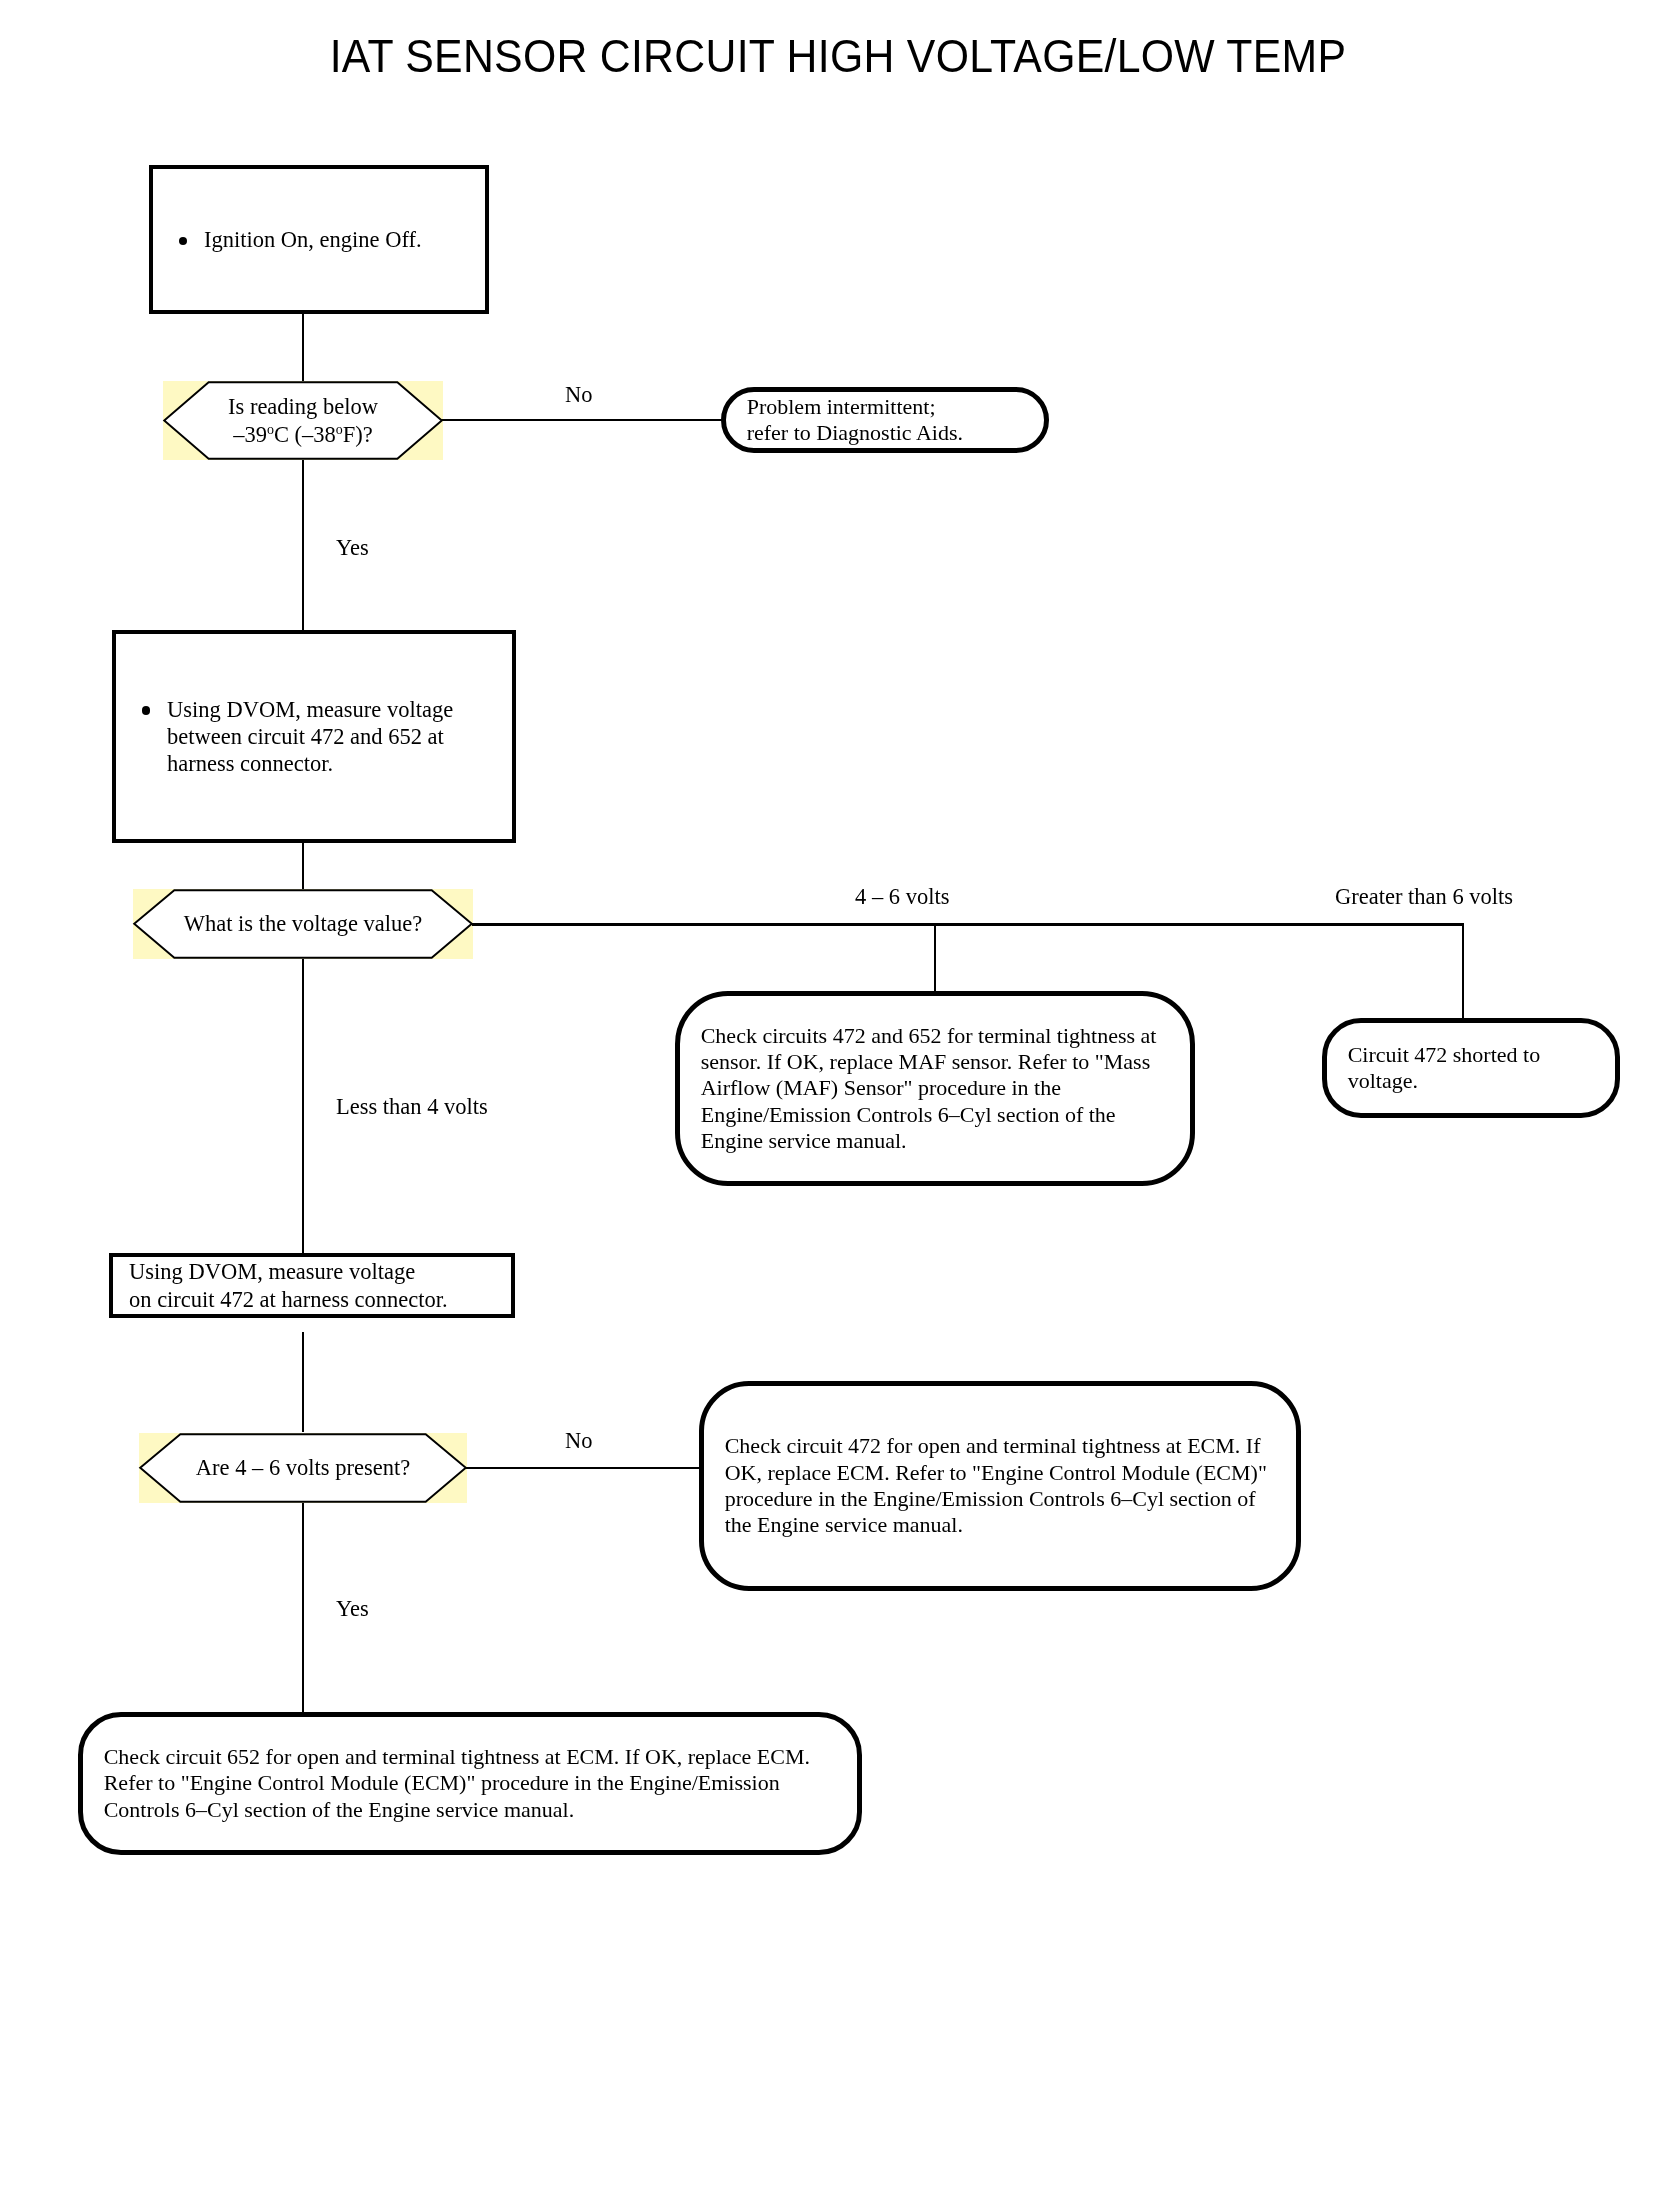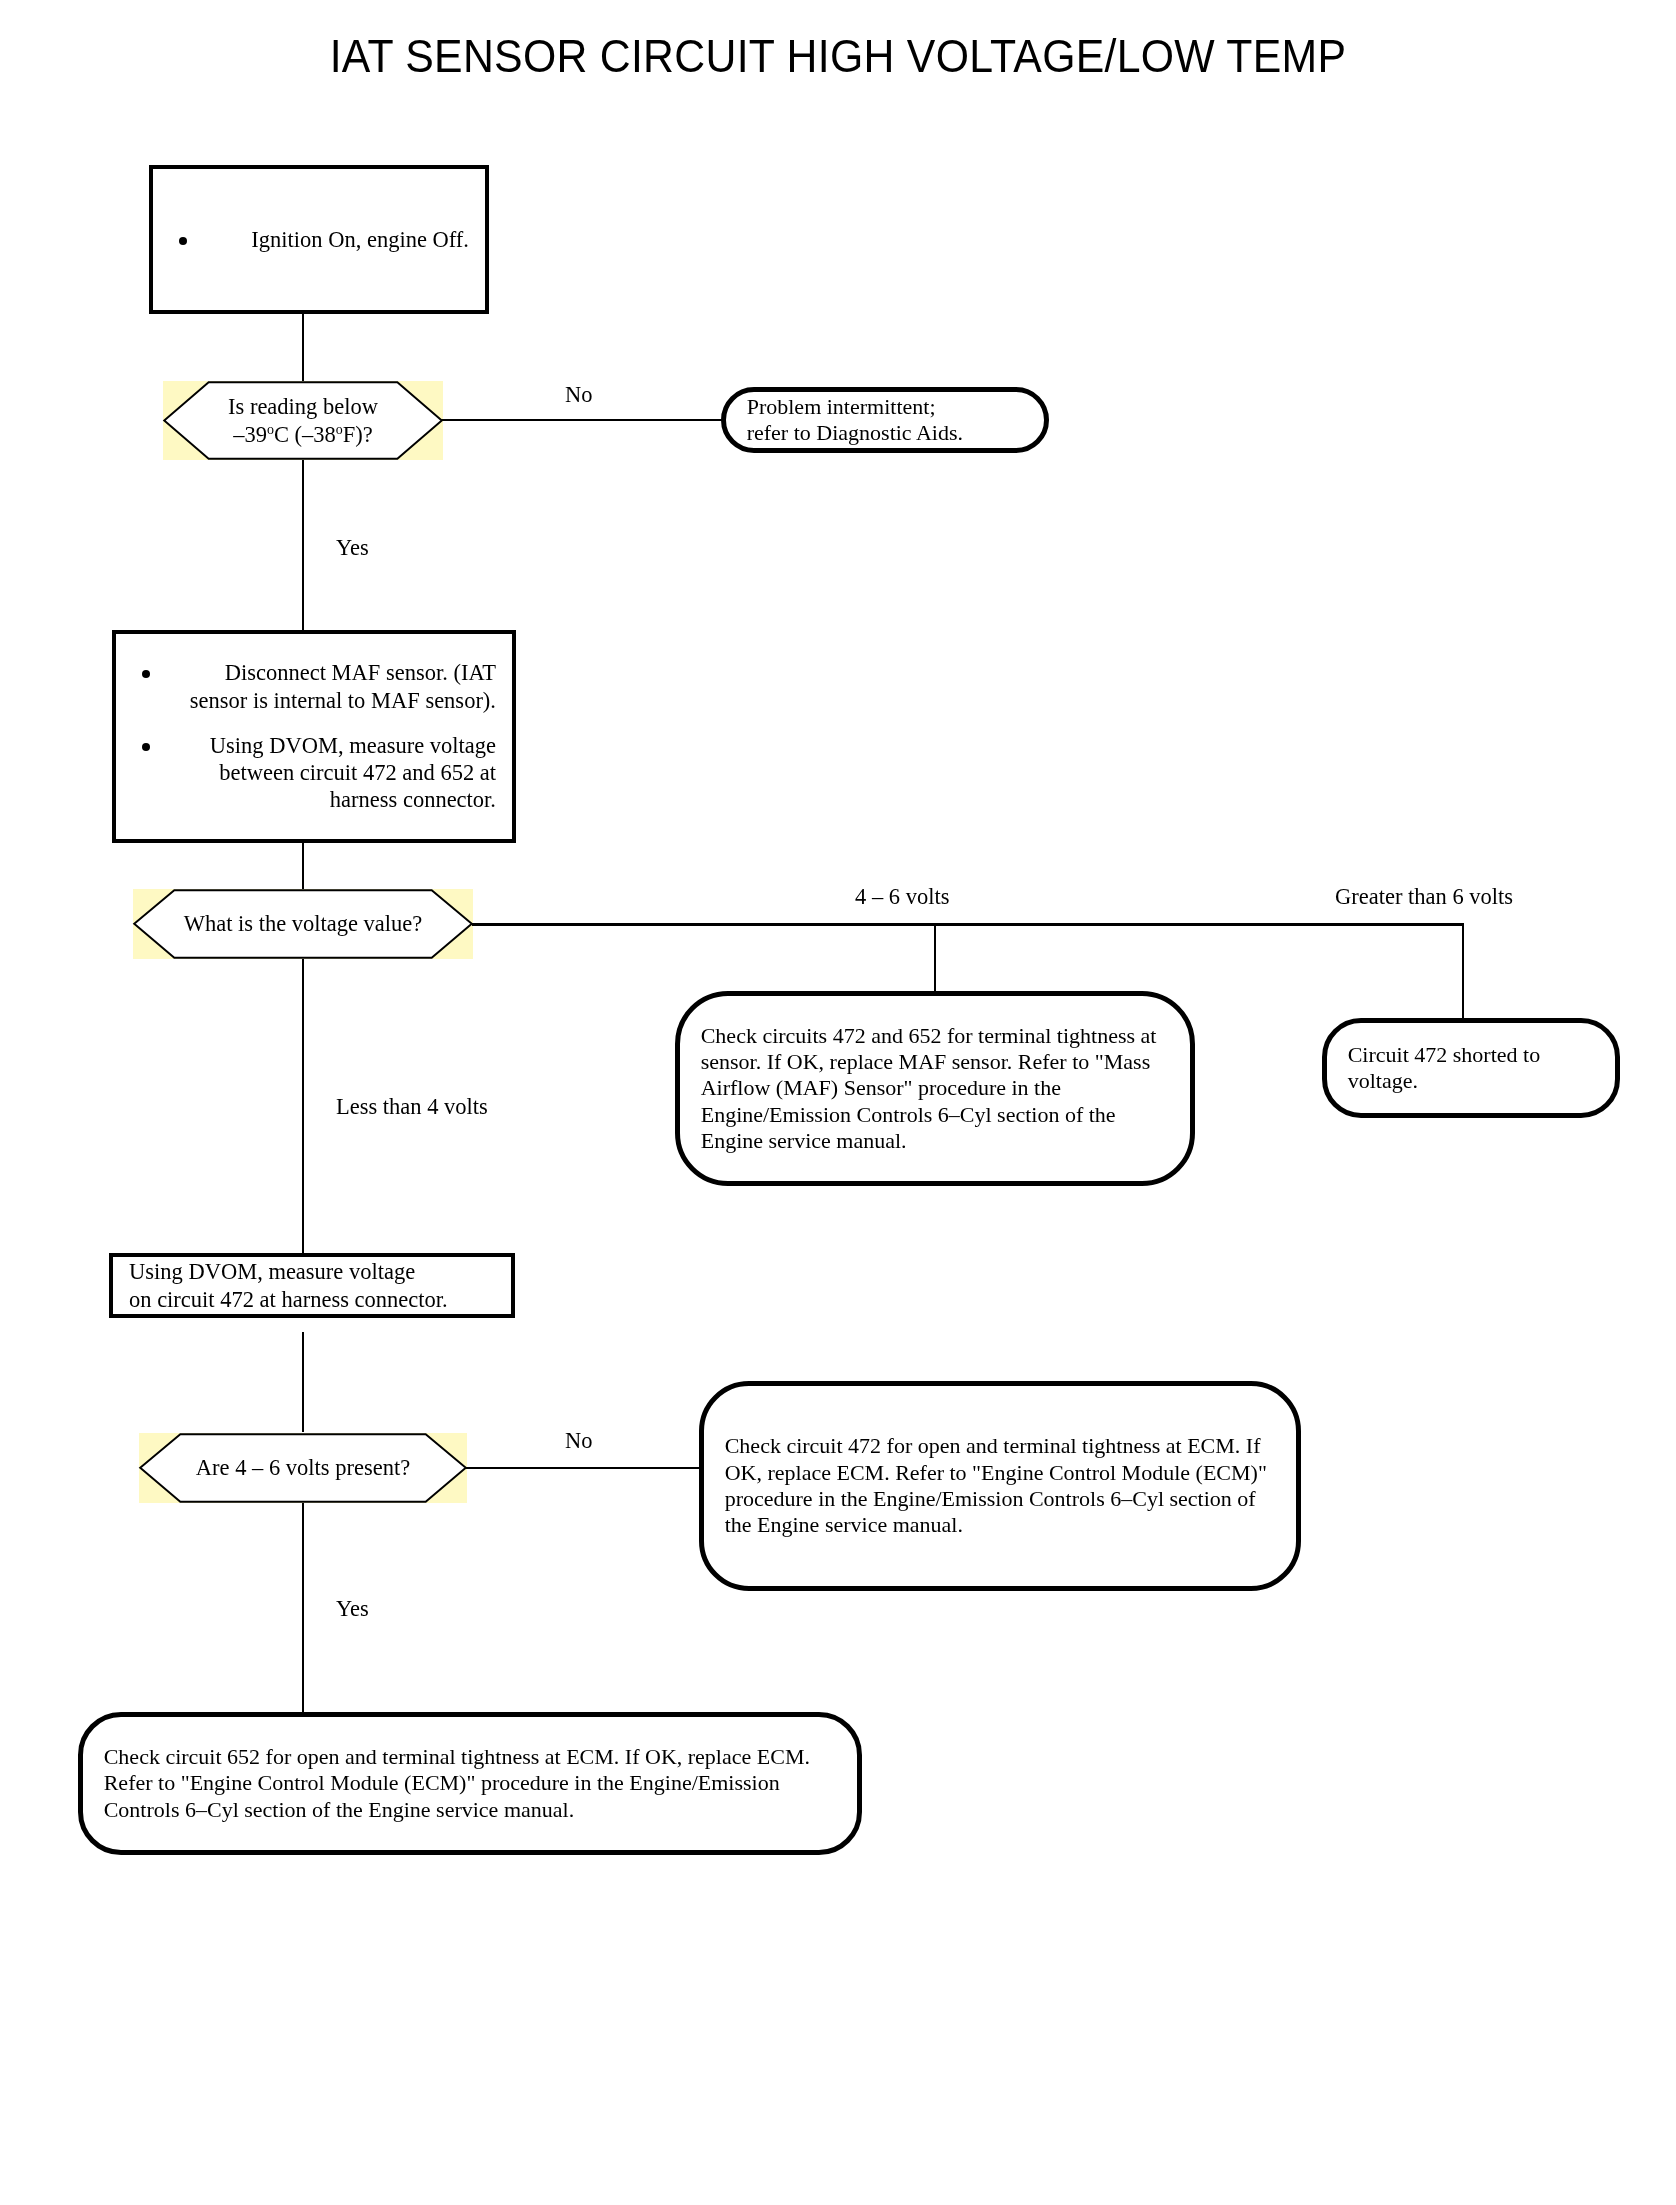--- a/index.html
+++ b/index.html
@@ -80,21 +80,21 @@
     box-sizing: border-box;
   }
 
   
   .txt {
     font-size: 22.5px;
     line-height: 1.215;
   }
   .txt-sm { font-size: 22px; line-height: 1.2; }
 
-  .bullets { list-style: none; margin: 0; padding: 0; text-align: right; }
+  .bullets { list-style: none; margin: 0; padding: 0; }
   .bullets li {
     position: relative;
     padding-left: 35px;
     margin: 0 0 18px 0;
   }
   .bullets li:last-child { margin-bottom: 0; }
   .bullets li .dot {
     position: absolute;
     left: 9.7px;
     top: 0.48em;
@@ -171,24 +171,20 @@
   </div>
 
   <div class="line line-v" style="left:302px; top:460px; height:170px;"></div>
   <div class="edge-label" style="left:336px; top:535px;">Yes</div>
 
   <div class="node process" style="left:112px; top:630px; width:404px; height:213px;">
     <div class="inner">
       <ul class="bullets txt">
         <li>
           <span class="dot"></span>
-          <span>Disconnect MAF sensor. (IAT sensor is internal to MAF sensor).</span>
-        </li>
-        <li>
-          <span class="dot"></span>
           <span>Using DVOM, measure voltage between circuit 472 and 652 at harness connector.</span>
         </li>
       </ul>
     </div>
   </div>
 
   <div class="line line-v" style="left:302px; top:843px; height:46px;"></div>
 
   <div class="node decision" style="left:133px; top:889px; width:340px; height:70px;">
     <svg viewBox="0 0 560 115" preserveAspectRatio="none">

